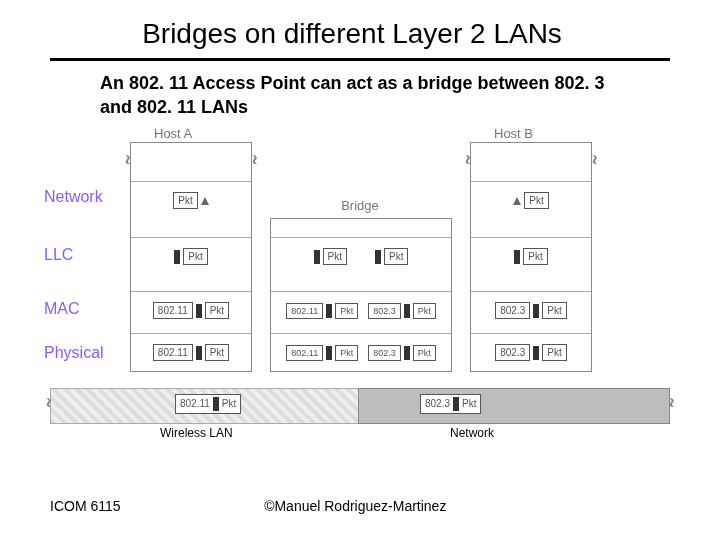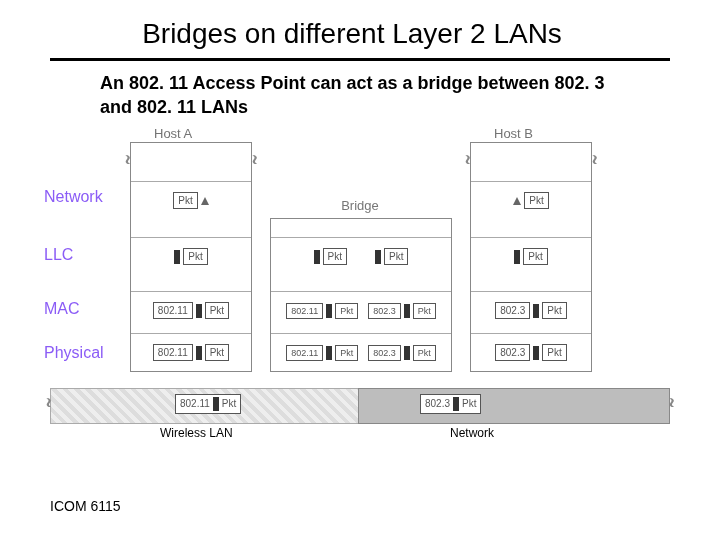--- a/index.html
+++ b/index.html
@@ -261,14 +261,15 @@
     <span>Pkt</span>
   </div>
 
   <div class="striplabel" style="left:110px">Wireless LAN</div>
   <div class="striplabel" style="left:400px">Network</div>
 
 </div>
 
 <div class="footer">
   <span>ICOM 6115</span>
+  <span class="c">©Manuel Rodriguez-Martinez</span>
   <span style="width:80px"></span>
 </div>
 
 </body></html>

